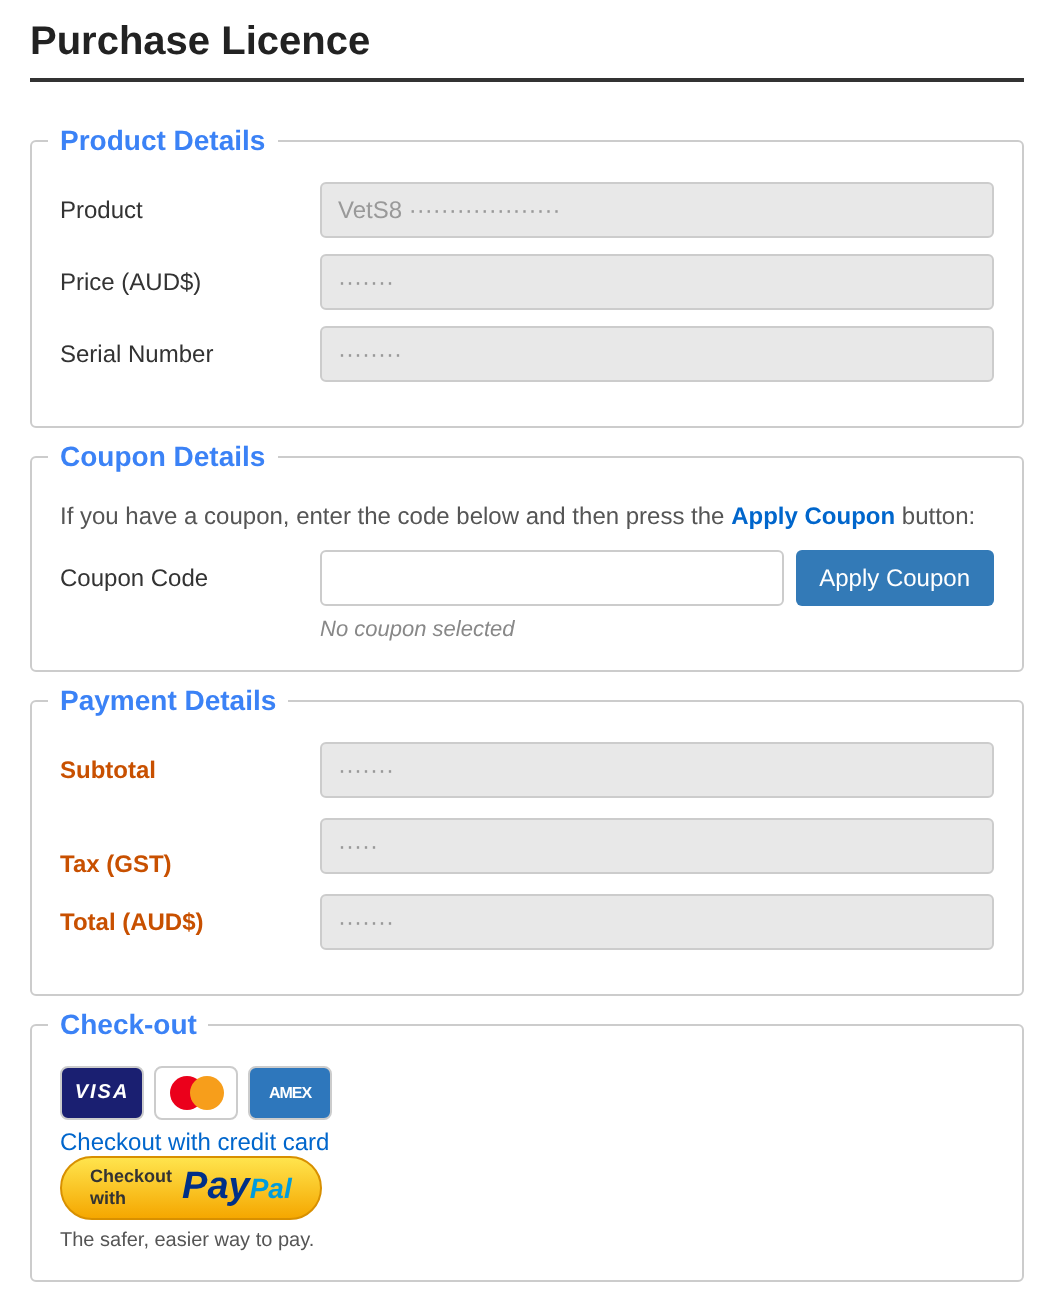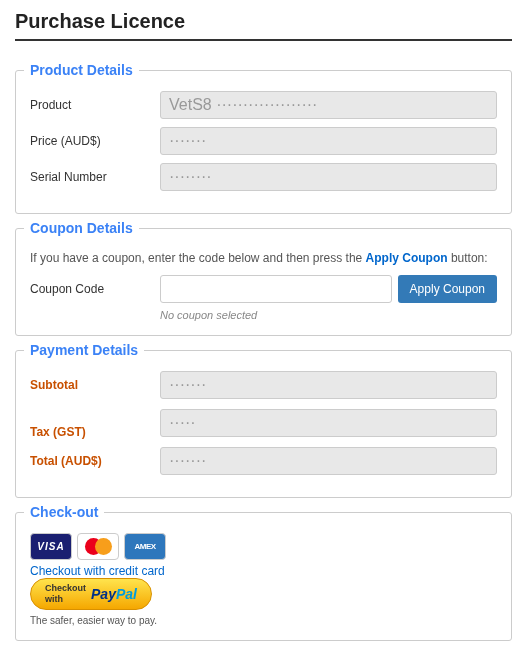--- a/index.html
+++ b/index.html
@@ -50,21 +50,21 @@
       font-size: 12px;
       color: #333;
     }
     .form-input {
       flex: 1;
       height: 28px;
       background: #e8e8e8;
       border: 1px solid #ccc;
       border-radius: 3px;
       padding: 0 8px;
-      font-size: 16px;
+      font-size: 12px;
       color: #999;
     }
     select.form-input {
       background: #f5f5f5;
       color: #333;
       cursor: pointer;
     }
     .coupon-info {
       font-size: 12px;
       color: #555;
@@ -190,21 +190,21 @@
       color: #333;
       line-height: 1.2;
       margin-right: 5px;
       font-weight: bold;
     }
     .paypal-logo {
       display: flex;
       align-items: center;
     }
     .paypal-pay {
-      font-size: 14px;
+      font-size: 19px;
       font-weight: bold;
       font-style: italic;
       color: #003087;
     }
     .paypal-pal {
       font-size: 14px;
       font-weight: bold;
       font-style: italic;
       color: #009cde;
     }

